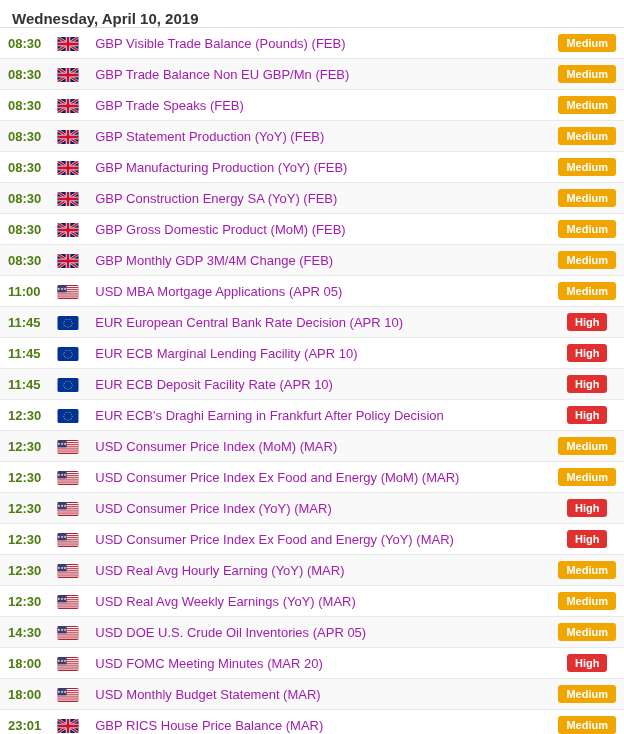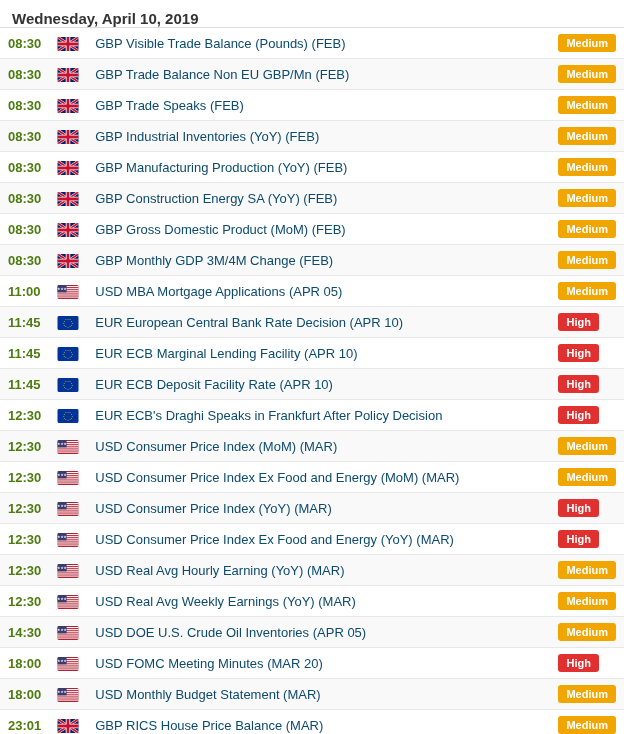--- a/index.html
+++ b/index.html
@@ -35,25 +35,25 @@
       width: 48px;
       font-weight: bold;
       color: #4d7c0f;
       white-space: nowrap;
     }
     .flag-cell {
       width: 30px;
       text-align: center;
     }
     .event-cell {
-      color: #0c4a6e;
+      color: #a21caf;
     }
     .importance-cell {
       width: 70px;
-      text-align: left;
+      text-align: center;
     }
     .badge {
       display: inline-block;
       padding: 3px 8px;
       border-radius: 3px;
       color: #fff;
       font-size: 11px;
       font-weight: bold;
     }
     .badge-medium {
@@ -123,21 +123,21 @@
   </tr>
       <tr>
     <td class="time-cell">08:30</td>
     <td class="flag-cell"><svg class="flag-icon" viewBox="0 0 60 40" xmlns="http://www.w3.org/2000/svg">
     <rect width="60" height="40" fill="#012169"></rect>
     <path d="M0,0 L60,40 M60,0 L0,40" stroke="#fff" stroke-width="8"></path>
     <path d="M0,0 L60,40 M60,0 L0,40" stroke="#C8102E" stroke-width="5"></path>
     <path d="M30,0 V40 M0,20 H60" stroke="#fff" stroke-width="13"></path>
     <path d="M30,0 V40 M0,20 H60" stroke="#C8102E" stroke-width="8"></path>
   </svg></td>
-    <td class="event-cell">GBP Industrial Inventories (YoY) (FEB)</td>
+    <td class="event-cell">GBP Statement Production (YoY) (FEB)</td>
     <td class="importance-cell">
       <span class="badge badge-medium">Medium</span>
     </td>
   </tr>
       <tr>
     <td class="time-cell">08:30</td>
     <td class="flag-cell"><svg class="flag-icon" viewBox="0 0 60 40" xmlns="http://www.w3.org/2000/svg">
     <rect width="60" height="40" fill="#012169"></rect>
     <path d="M0,0 L60,40 M60,0 L0,40" stroke="#fff" stroke-width="8"></path>
     <path d="M0,0 L60,40 M60,0 L0,40" stroke="#C8102E" stroke-width="5"></path>
@@ -285,21 +285,21 @@
             <text x="42" y="22" font-size="5" fill="#ffcc00" text-anchor="middle">★</text>
             <text x="40.392304845413264" y="28" font-size="5" fill="#ffcc00" text-anchor="middle">★</text>
             <text x="36" y="32.392304845413264" font-size="5" fill="#ffcc00" text-anchor="middle">★</text>
             <text x="30" y="34" font-size="5" fill="#ffcc00" text-anchor="middle">★</text>
             <text x="24.000000000000004" y="32.392304845413264" font-size="5" fill="#ffcc00" text-anchor="middle">★</text>
             <text x="19.607695154586736" y="28" font-size="5" fill="#ffcc00" text-anchor="middle">★</text>
             <text x="18" y="22" font-size="5" fill="#ffcc00" text-anchor="middle">★</text>
             <text x="19.607695154586736" y="15.999999999999998" font-size="5" fill="#ffcc00" text-anchor="middle">★</text>
             <text x="23.999999999999993" y="11.60769515458674" font-size="5" fill="#ffcc00" text-anchor="middle">★</text>
   </svg></td>
-    <td class="event-cell">EUR ECB's Draghi Speaks in Frankfurt After Policy Decision</td>
+    <td class="event-cell">EUR ECB's Draghi Earning in Frankfurt After Policy Decision</td>
     <td class="importance-cell">
       <span class="badge badge-high">High</span>
     </td>
   </tr>
       <tr>
     <td class="time-cell">12:30</td>
     <td class="flag-cell"><svg class="flag-icon" viewBox="0 0 60 40" xmlns="http://www.w3.org/2000/svg">
     <rect width="60" height="40" fill="#B22234"></rect>
     <rect y="3" width="60" height="3" fill="#fff"></rect>
     <rect y="9" width="60" height="3" fill="#fff"></rect>

